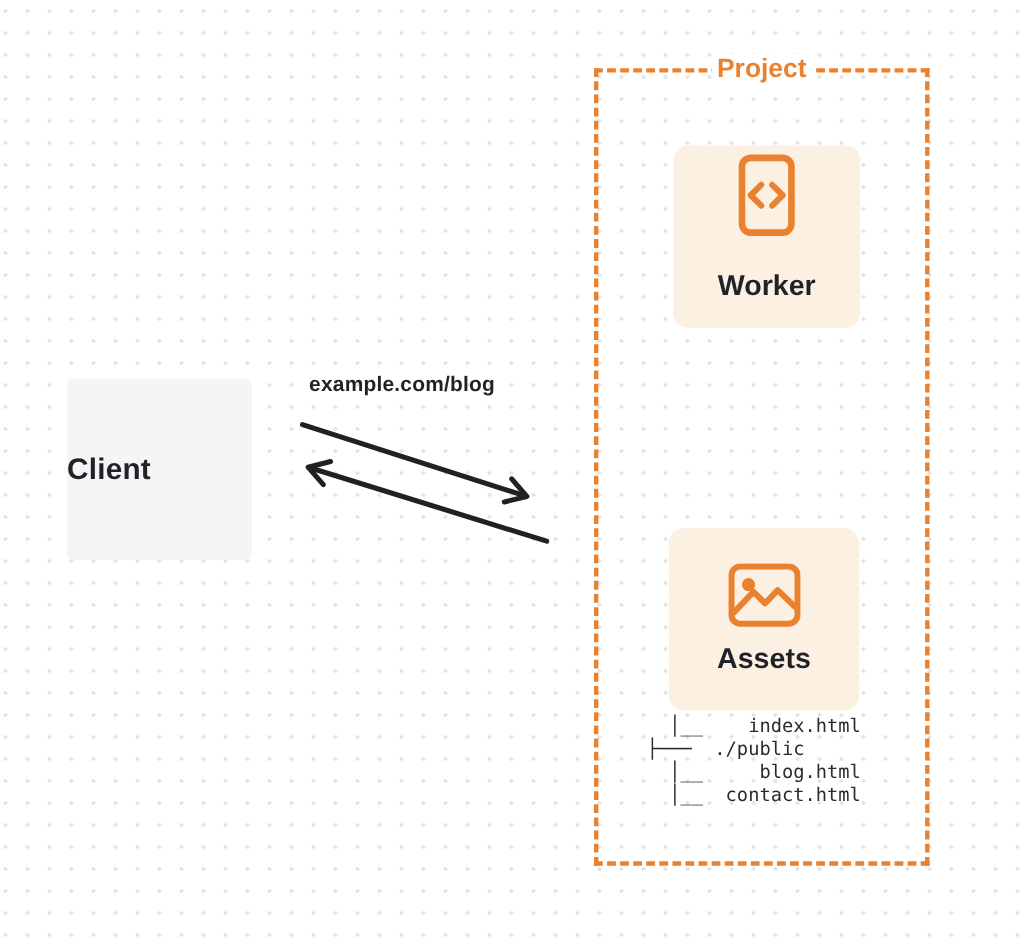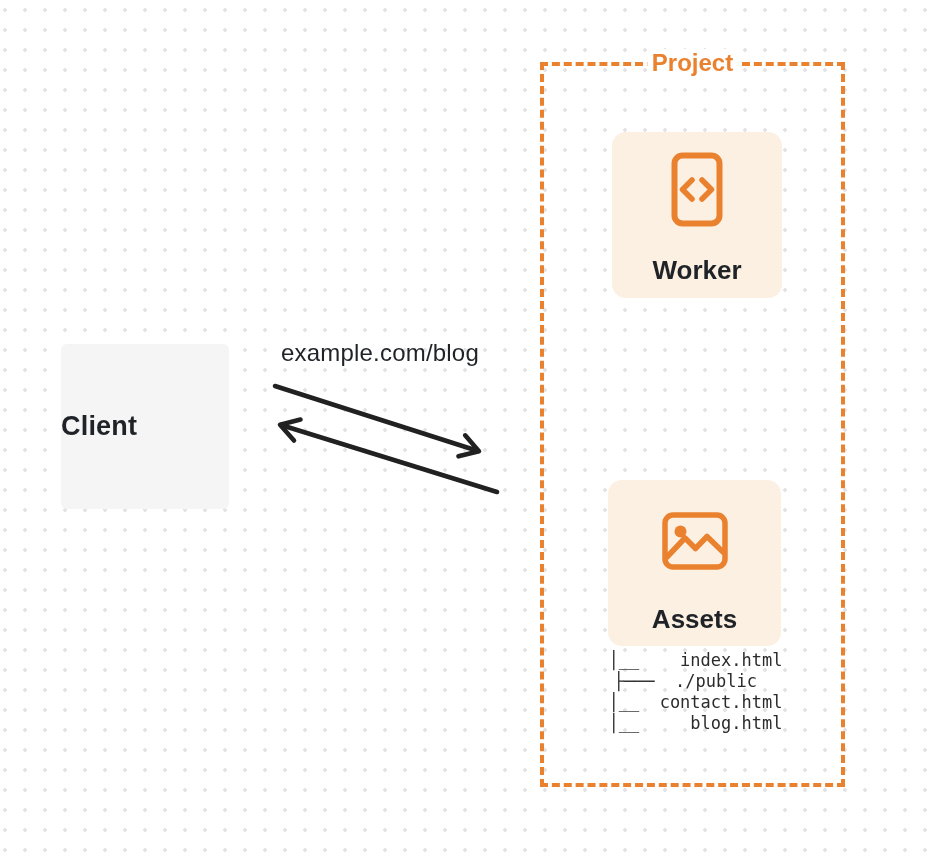--- a/index.html
+++ b/index.html
@@ -37,22 +37,22 @@
     font-weight: 700;
     letter-spacing: 0.2px;
     color: #1F2328;
   }
 
   
   .request-label {
     position: absolute;
     left: 281px;
     top: 339px;
-    font-size: 24px;
-    font-weight: 400;
+    font-size: 19px;
+    font-weight: 700;
     color: #1F2328;
     letter-spacing: 0.2px;
     text-align: right;
   }
 
   
   .arrows {
     position: absolute;
     left: 0;
     top: 0;
@@ -61,21 +61,20 @@
 
   
   .project-box {
     position: absolute;
     left: 540px;
     top: 62px;
     width: 305px;
     height: 725px;
     box-sizing: border-box;
     border: 4px dashed #EA812F;
-    text-align: center;
   }
   .project-title {
     position: absolute;
     top: -17px;
     left: 50%;
     transform: translateX(-50%);
     background: #ffffff;
     padding: 0 5px;
     font-size: 24px;
     line-height: 27px;
@@ -92,36 +91,36 @@
     box-sizing: border-box;
     display: flex;
     flex-direction: column;
     align-items: center;
   }
   .card-worker {
     left: 68px;
     top: 66px;
     width: 170px;
     height: 166px;
-    padding-top: 20px;
+    padding-top: 8px;
   }
   .card-assets {
     left: 64px;
     top: 414px;
     width: 173px;
     height: 166px;
     padding-top: 32px;
   }
   .card-label {
     font-size: 26px;
     font-weight: 700;
     color: #1F2328;
   }
   .card-worker .card-label { margin-top: 24px; }
-  .card-assets .card-label { margin-top: 30px; }
+  .card-assets .card-label { margin-top: 8px; }
 
   
   .file-tree {
     position: absolute;
     left: 44px;
     top: 584px;
     font-family: "DejaVu Sans Mono", monospace;
     font-size: 17px;
     line-height: 21px;
     color: #2B2B2B;
@@ -170,18 +169,18 @@
           <circle cx="18.5" cy="19.5" r="6" fill="#EA812F"></circle>
           <path d="M5 45 L23 26 L33.5 36.5 L45 24.5 L61 40" fill="none" stroke="#EA812F" stroke-width="5.5" stroke-linecap="round" stroke-linejoin="round"></path>
         </svg>
       </span>
       <div class="card-label">Assets</div>
     </div>
 
     <div class="file-tree">
       <div class="tree-line">  │__    index.html</div>
       <div class="tree-line">├───  ./public</div>
+      <div class="tree-line">  │__     blog.html</div>
       <div class="tree-line">  │__  contact.html</div>
-      <div class="tree-line">  │__     blog.html</div>
     </div>
   </div>
 
 </div>
 
 </body></html>

